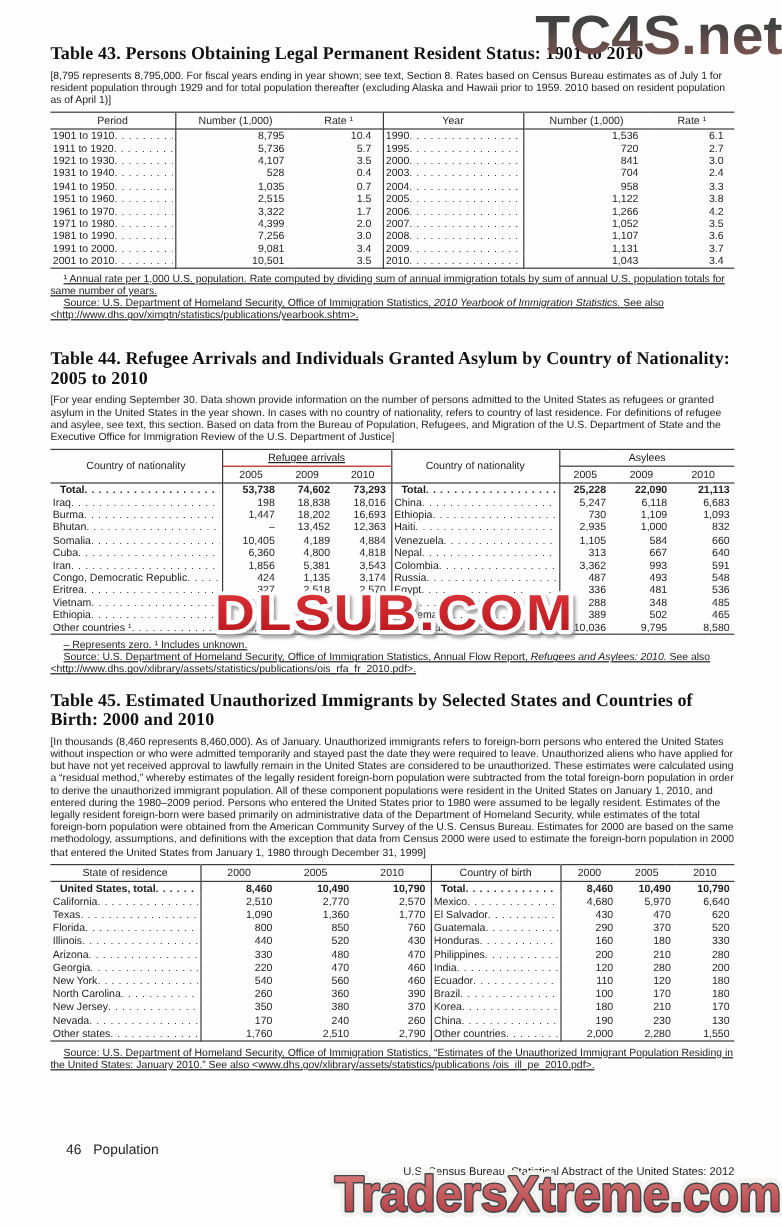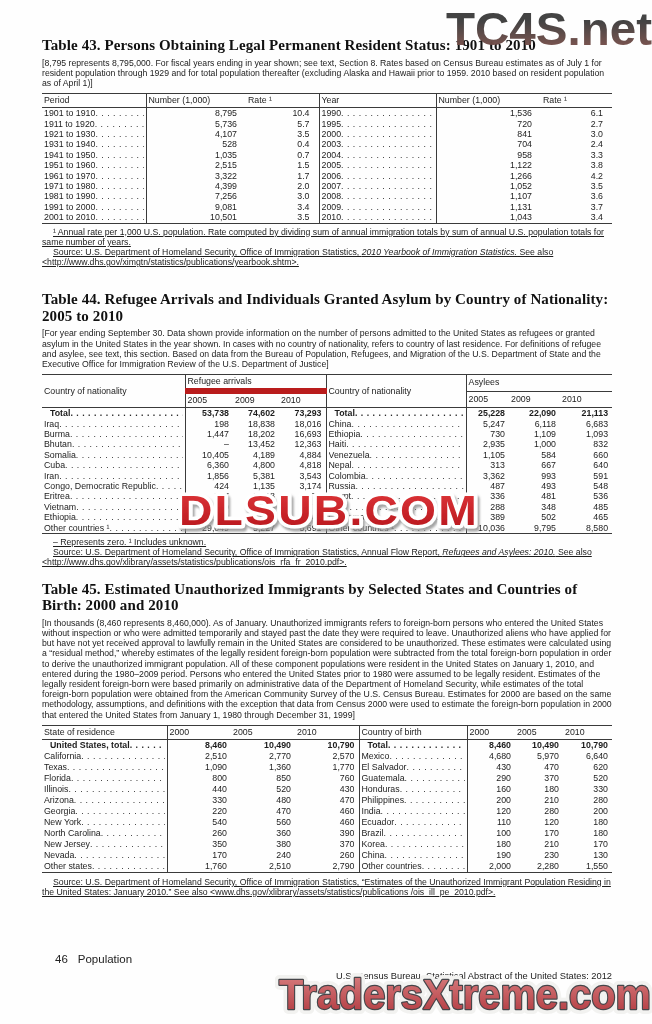--- a/index.html
+++ b/index.html
@@ -19,21 +19,21 @@
   .t44-title{margin-top:24px;}
   .t45-title{margin-top:13px;}
   .bracket-note{
     font-size:8.7px;line-height:10.2px;color:#222;margin:0 0 5px 0;text-align:left;
   }
   table{
     border-collapse:collapse;width:570px;table-layout:fixed;
     font-size:8.8px;color:#1c1c1c;
     border-top:1px solid #3a3a3a;
   }
-  th{font-weight:normal;text-align:left;padding:1px 2px;line-height:11px;vertical-align:middle;}
+  th{font-weight:normal;text-align:center;padding:1px 2px;line-height:11px;vertical-align:middle;}
   thead tr:last-child th, thead th[rowspan]{border-bottom:1.5px solid #3a3a3a;}
   tbody tr:last-child td{border-bottom:1px solid #3a3a3a;}
   td{padding:0 2px;line-height:10.4px;vertical-align:bottom;}
   #t45 td{line-height:11px;}
   td.num{text-align:right;white-space:nowrap;}
   #t43 td.num{padding-right:9px;}
   #t44 td.num,#t45 td.num{padding-right:4px;}
   td.lblcell{white-space:nowrap;}
   td.lblcell .cellflex{display:flex;align-items:baseline;overflow:hidden;}
   .lbl{white-space:nowrap;}
@@ -300,21 +300,21 @@
         <col style="width:46px">
         <col style="width:47px">
       <col style="width:140px">
         <col style="width:43px">
         <col style="width:51px">
         <col style="width:52px">
     </colgroup>
     <thead>
       <tr>
         <th rowspan="2" class="sep">Country of nationality</th>
-        <th colspan="3" class="sep" style="border-right:none;border-bottom:6px solid #b91c1c;">Refugee arrivals</th>
+        <th colspan="3" class="sep" style="border-right:none;border-bottom:1px solid #b91c1c;text-decoration:underline;">Refugee arrivals</th>
         <th rowspan="2" class="sep" style="border-left:1px solid #3a3a3a;">Country of nationality</th>
         <th colspan="3" style="border-bottom:1px solid #3a3a3a;">Asylees</th>
       </tr>
       <tr>
         <th>2005</th>
         <th>2009</th>
         <th>2010</th>
         <th>2005</th>
         <th>2009</th>
         <th>2010</th>

